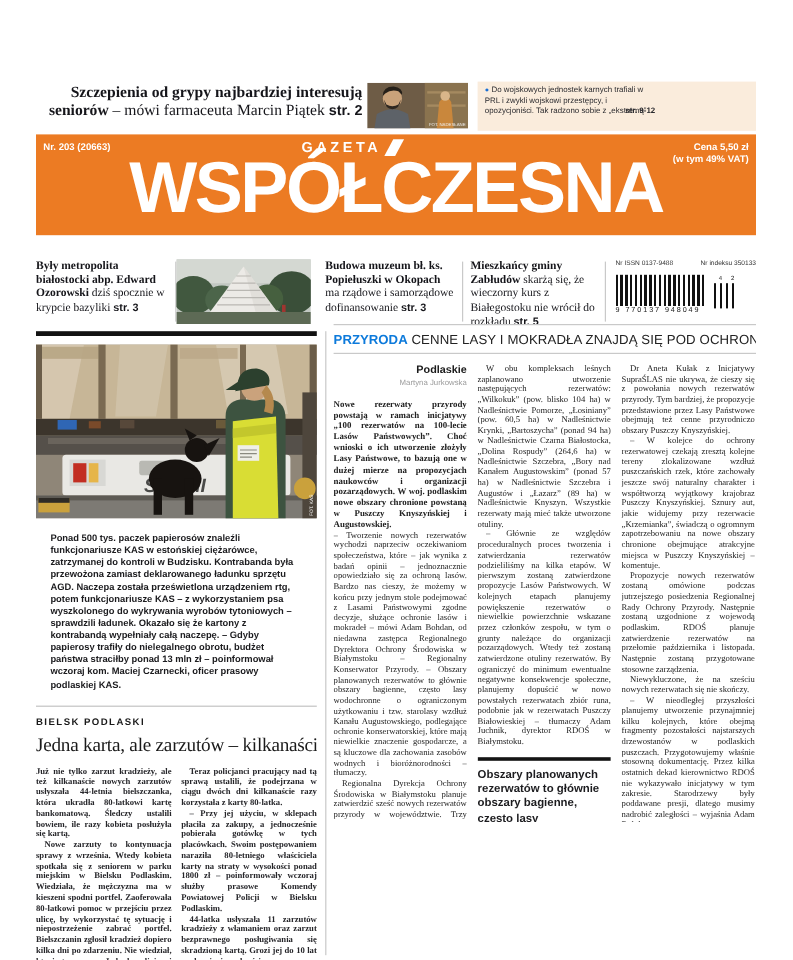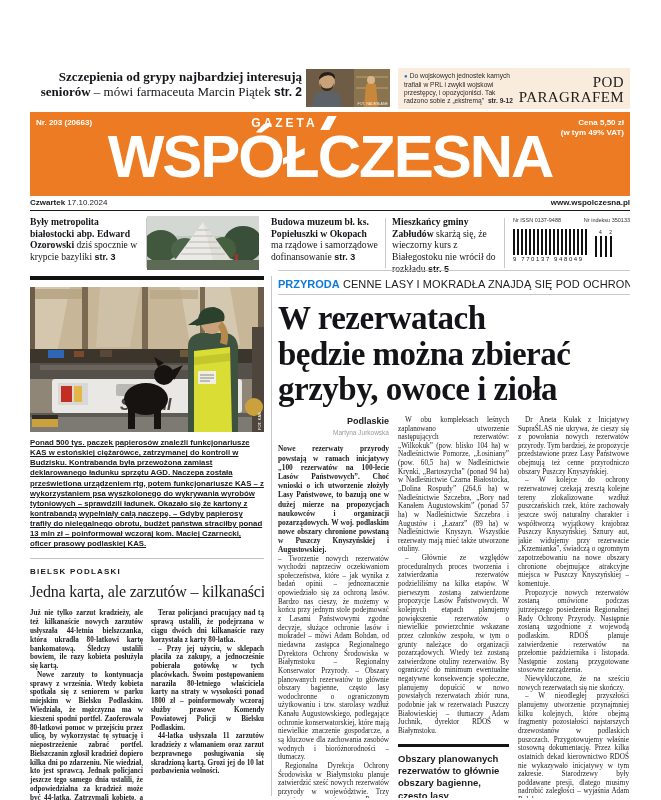--- a/index.html
+++ b/index.html
@@ -58,21 +58,21 @@
   .bc-addon-stripes{height:21px;margin-top:1px;background:repeating-linear-gradient(90deg,#111 0 2px,#fff 2px 5px);}
 
   
   .vline-main{position:absolute;left:271px;top:276px;width:1px;height:520px;background:#c9c9c9;}
 
   
   .leftcol{position:absolute;left:30px;top:276px;width:234px;}
   .thickbar{height:4px;background:#121212;}
   .mainphoto{margin-top:7px;width:234px;height:145px;display:block;}
   .caption{margin-top:6px;font-weight:700;font-size:7.8px;line-height:1.3;color:#1b1b1e;}
-  .caption p{margin:0;text-decoration:underline;}
+  .caption p{margin:12px;}
   .lc-sep{height:1px;background:#c2c2c2;margin:9px 0 8px;}
   .kicker2{font-size:8px;font-weight:700;letter-spacing:1.2px;color:#1a1a1a;}
   .bheadline{font-family:"Liberation Serif",serif;font-size:16px;font-weight:400;color:#1a1a1a;
              margin:7px 0 8px;white-space:nowrap;letter-spacing:-0.2px;overflow:hidden;}
   .btext{display:flex;gap:8px;font-family:"Liberation Serif",serif;font-size:7.2px;font-weight:600;
          line-height:1.22;text-align:justify;color:#26262a;hyphens:auto;}
   .bcol{width:113px;}
   .btext p{margin:0;text-indent:7px;}
   .btext p.noind{text-indent:0;}
 
@@ -120,38 +120,30 @@
     <path d="M13,11 Q13,3 22,3 Q30,4 29,10 L26,7 Q20,5 15,9 Z" fill="#262019"></path>
     <path d="M14,14 Q15,22 21,22 Q27,22 28,14 L26,18 Q21,21 16,18 Z" fill="#2e2720"></path>
     <text x="82" y="36" font-size="3.6" fill="#eeeeee" text-anchor="end">FOT. NADESŁANE</text>
   </svg>
 
   <div class="promo">
     <div class="promo-text">
       <span class="dot">●</span><span>Do wojskowych jednostek karnych trafiali w PRL i zwykli wojskowi przestępcy, i opozycjoniści. Tak radzono sobie z „ekstremą”</span>
       <div class="promo-page">str. 9-12</div>
     </div>
-    <div class="promo-logo">
-      <div>POD</div>
-      <div>PARAGRAFEM</div>
-    </div>
   </div>
 
   <div class="masthead">
     <div class="mh-issue">Nr. 203 (20663)</div>
     <div class="mh-price">
       <div>Cena 5,50 zł</div>
       <div>(w tym 49% VAT)</div>
     </div>
     <div class="mh-gazeta"><span>GAZETA</span><span class="slash"></span></div>
     <div class="mh-title">WSPÓŁCZESNA</div>
-  </div>
-  <div class="daterow">
-    <span class="left"><span class="b">Czwartek</span><span> 17.10.2024</span></span>
-    <span class="right">www.wspolczesna.pl</span>
   </div>
 
   <div class="teasers">
     <div class="tz tz1">
       <span class="b">Były metropolita białostocki abp. Edward Ozorowski</span><span> dziś spocznie w krypcie bazyliki </span><span class="pg">str. 3</span>
     </div>
     <div class="tsep"></div>
     <div class="tphotoWrap">
       <svg width="112" height="54" viewBox="0 0 112 54">
         <rect width="112" height="54" fill="#c2c8c2"></rect>
@@ -270,25 +262,20 @@
     </div>
   </div>
 
   <div class="rsec">
     <div class="rs-septop"></div>
     <div class="rkicker">
       <span class="blue">PRZYRODA</span><span class="rest"> CENNE LASY I MOKRADŁA ZNAJDĄ SIĘ POD OCHRONĄ</span>
     </div>
     <div class="rk-sep"></div>
 
-    <div class="rheadline">
-      <div>W rezerwatach</div>
-      <div>będzie można zbierać</div>
-      <div>grzyby, owoce i zioła</div>
-    </div>
 
     <div class="artcols">
       <div class="acol">
         <div class="byline">
           <div class="by-region">Podlaskie</div>
           <div class="by-author">Martyna Jurkowska</div>
         </div>
         <p class="lead noind">Nowe rezerwaty przyrody powstają w ramach inicjatywy „100 rezerwatów na 100-lecie Lasów Państwowych”. Choć wnioski o ich utworzenie złożyły Lasy Państwowe, to bazują one w dużej mierze na propozycjach naukowców i organizacji pozarządowych. W woj. podlaskim nowe obszary chronione powstaną w Puszczy Knyszyńskiej i Augustowskiej.</p>
         <p class="noind">– Tworzenie nowych rezerwatów wychodzi naprzeciw oczekiwaniom społeczeństwa, które – jak wynika z badań opinii – jednoznacznie opowiedziało się za ochroną lasów. Bardzo nas cieszy, że możemy w końcu przy jednym stole podejmować z Lasami Państwowymi zgodne decyzje, służące ochronie lasów i mokradeł – mówi Adam Bohdan, od niedawna zastępca Regionalnego Dyrektora Ochrony Środowiska w Białymstoku – Regionalny Konserwator Przyrody. – Obszary planowanych rezerwatów to głównie obszary bagienne, często lasy wodochronne o ograniczonym użytkowaniu i tzw. starolasy wzdłuż Kanału Augustowskiego, podlegające ochronie konserwatorskiej, które mają niewielkie znaczenie gospodarcze, a są kluczowe dla zachowania zasobów wodnych i bioróżnorodności – tłumaczy.</p>
         <p>Regionalna Dyrekcja Ochrony Środowiska w Białymstoku planuje zatwierdzić sześć nowych rezerwatów przyrody w województwie. Trzy powstaną na terenie Puszczy Knyszyńskiej, a trzy – w Puszczy Augustowskiej.</p>

